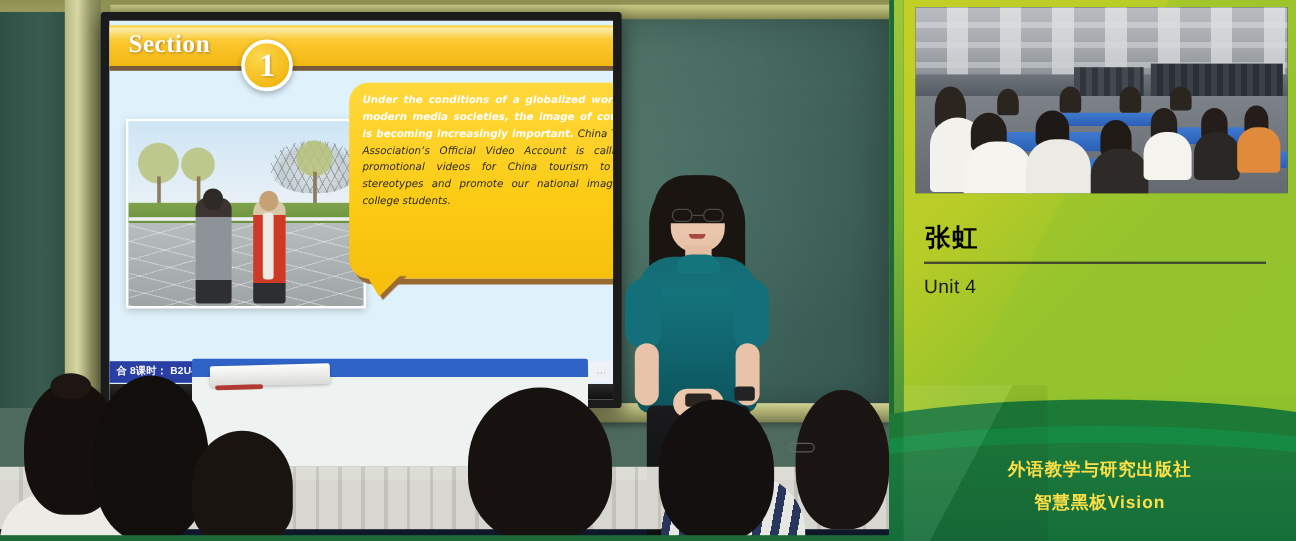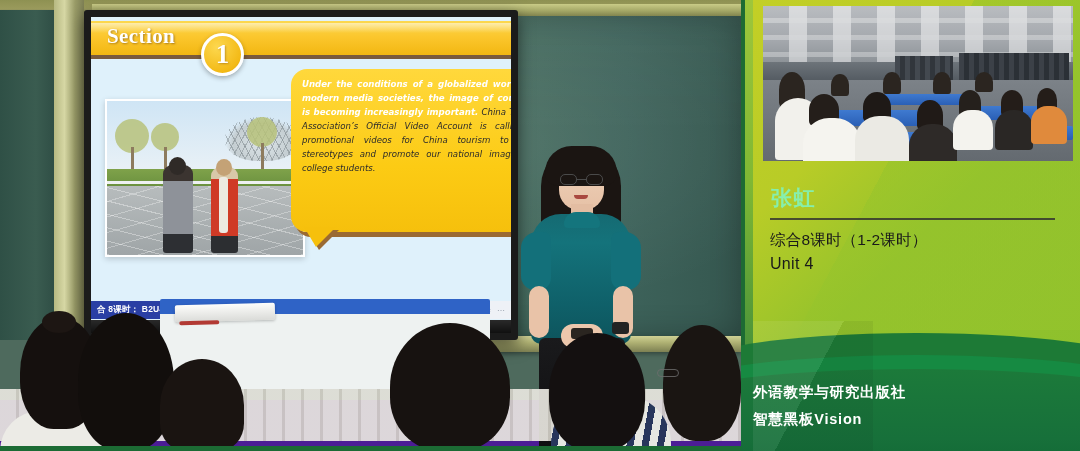--- a/index.html
+++ b/index.html
@@ -13,21 +13,21 @@
     position: relative;
     width: 1080px; height: 451px;
     overflow: hidden;
   }
 
   
   #video-pane {
     position: absolute; left: 0; top: 0;
     width: 741px; height: 451px;
     overflow: hidden;
-    background: #4c1d95;
+    background: #0f172a;
   }
   
   .wall {
     position: absolute; left:0; top:0; width:741px; height:400px;
     background:
       linear-gradient(180deg, #8e9152 0%, #9a9a5c 2.2%, #6f7a5a 3.4%, #5d7263 4.6%, #4e6a5d 6%),
       linear-gradient(90deg, #3f5e52 0%, #486a5c 30%, #4b6e5f 60%, #3e5e52 100%);
   }
   .board {
     position:absolute; left:108px; top:14px; width:633px; height:322px;
@@ -324,21 +324,21 @@
   .cls-curtain{position:absolute;right:4px;top:30%;width:110px;height:40%;
     background:repeating-linear-gradient(90deg,#3c4148 0 5px,#2b3036 5px 10px);}
   .cls-curtain2{position:absolute;right:120px;top:32%;width:58px;height:34%;
     background:repeating-linear-gradient(90deg,#434950 0 5px,#31363c 5px 10px);}
   .cls-floor{position:absolute;left:0;top:48%;width:100%;height:52%;
     background:linear-gradient(180deg,#7c8288,#646a70);}
   .tbl{position:absolute;background:linear-gradient(180deg,#3f7ad0,#2a5fb5);border-radius:2px;}
   .stud{position:absolute;border-radius:50% 50% 16% 16%;}
   .rp-name{
     position:absolute; left:30px; top:184px;
-    font-size:21px; font-weight:bold; color:#86efac;
+    font-size:21px; font-weight:bold; color:#000000;
     letter-spacing:1.5px;
     font-family:"Liberation Sans", sans-serif;
   }
   .rp-divider{
     position:absolute; left:29px; top:218px; width:285px; height:2px;
     background:#2f2f2f; opacity:.82;
   }
   .rp-lines{
     position:absolute; left:29px; top:228px; width:300px;
     color:#1a1a1a;
@@ -368,21 +368,21 @@
     transform:scaleX(1.6) translateY(34px);
     transform-origin:50% 100%;
   }
   .rp-diag2{
     position:absolute; left:12px; bottom:0; width:120px; height:130px;
     background:linear-gradient(118deg, rgba(255,255,255,.07) 0 48%, rgba(0,0,0,.06) 48% 100%);
     pointer-events:none;
   }
   .rp-footer{
     position:absolute; left:12px; bottom:18px; width:327px;
-    color:#ffffff;
+    text-align:center; color:#fde047;
     font-family:"Liberation Sans", sans-serif;
   }
   .rp-footer div{ font-size:14.5px; font-weight:bold; line-height:1.85; letter-spacing:.8px;}
 </style>
 </head>
 <body>
 
 <div id="stage">
 
   <div id="video-pane">
@@ -552,21 +552,20 @@
       <div class="stud" style="left:68px;top:68px;width:18px;height:22px;background:#2b2520;"></div>
       <div class="stud" style="left:120px;top:66px;width:18px;height:22px;background:#2b2520;"></div>
       <div class="stud" style="left:170px;top:66px;width:18px;height:22px;background:#2b2520;"></div>
       <div class="stud" style="left:212px;top:66px;width:18px;height:20px;background:#2b2520;"></div>
     </div>
 
     <div class="rp-name">张虹</div>
     <div class="rp-divider"></div>
 
     <div class="rp-lines">
-      <div>综合8课时（1-2课时）</div>
       <div class="latin">Unit 4</div>
     </div>
 
     <div class="rp-wave1"></div>
     <div class="rp-wave2"></div>
     <div class="rp-wave3"></div>
     <div class="rp-diag2"></div>
 
     <div class="rp-footer">
       <div>外语教学与研究出版社</div>

